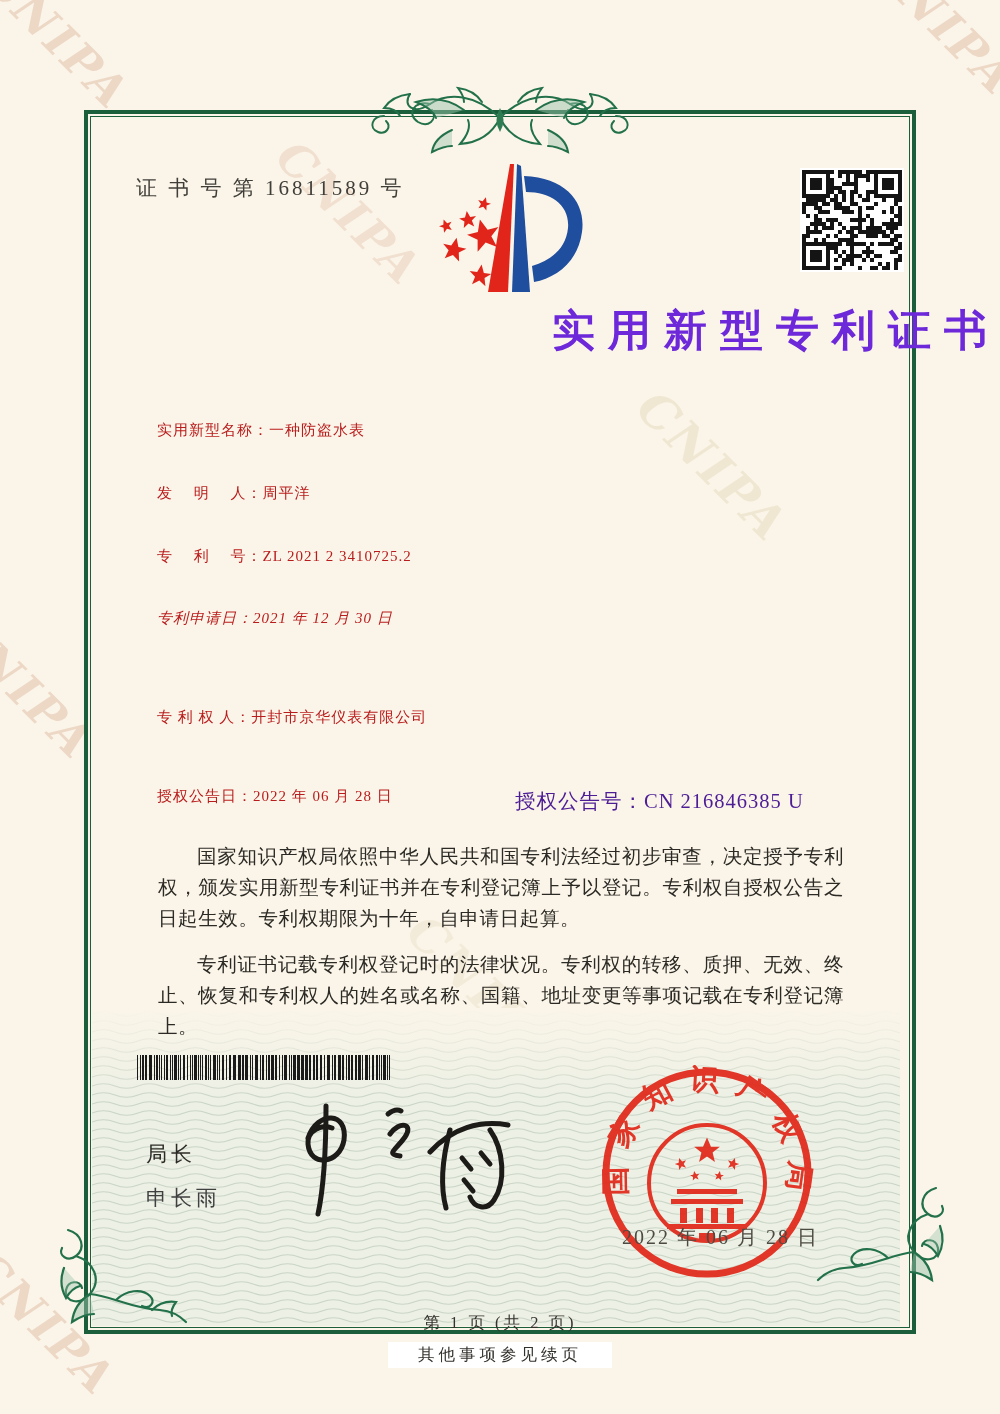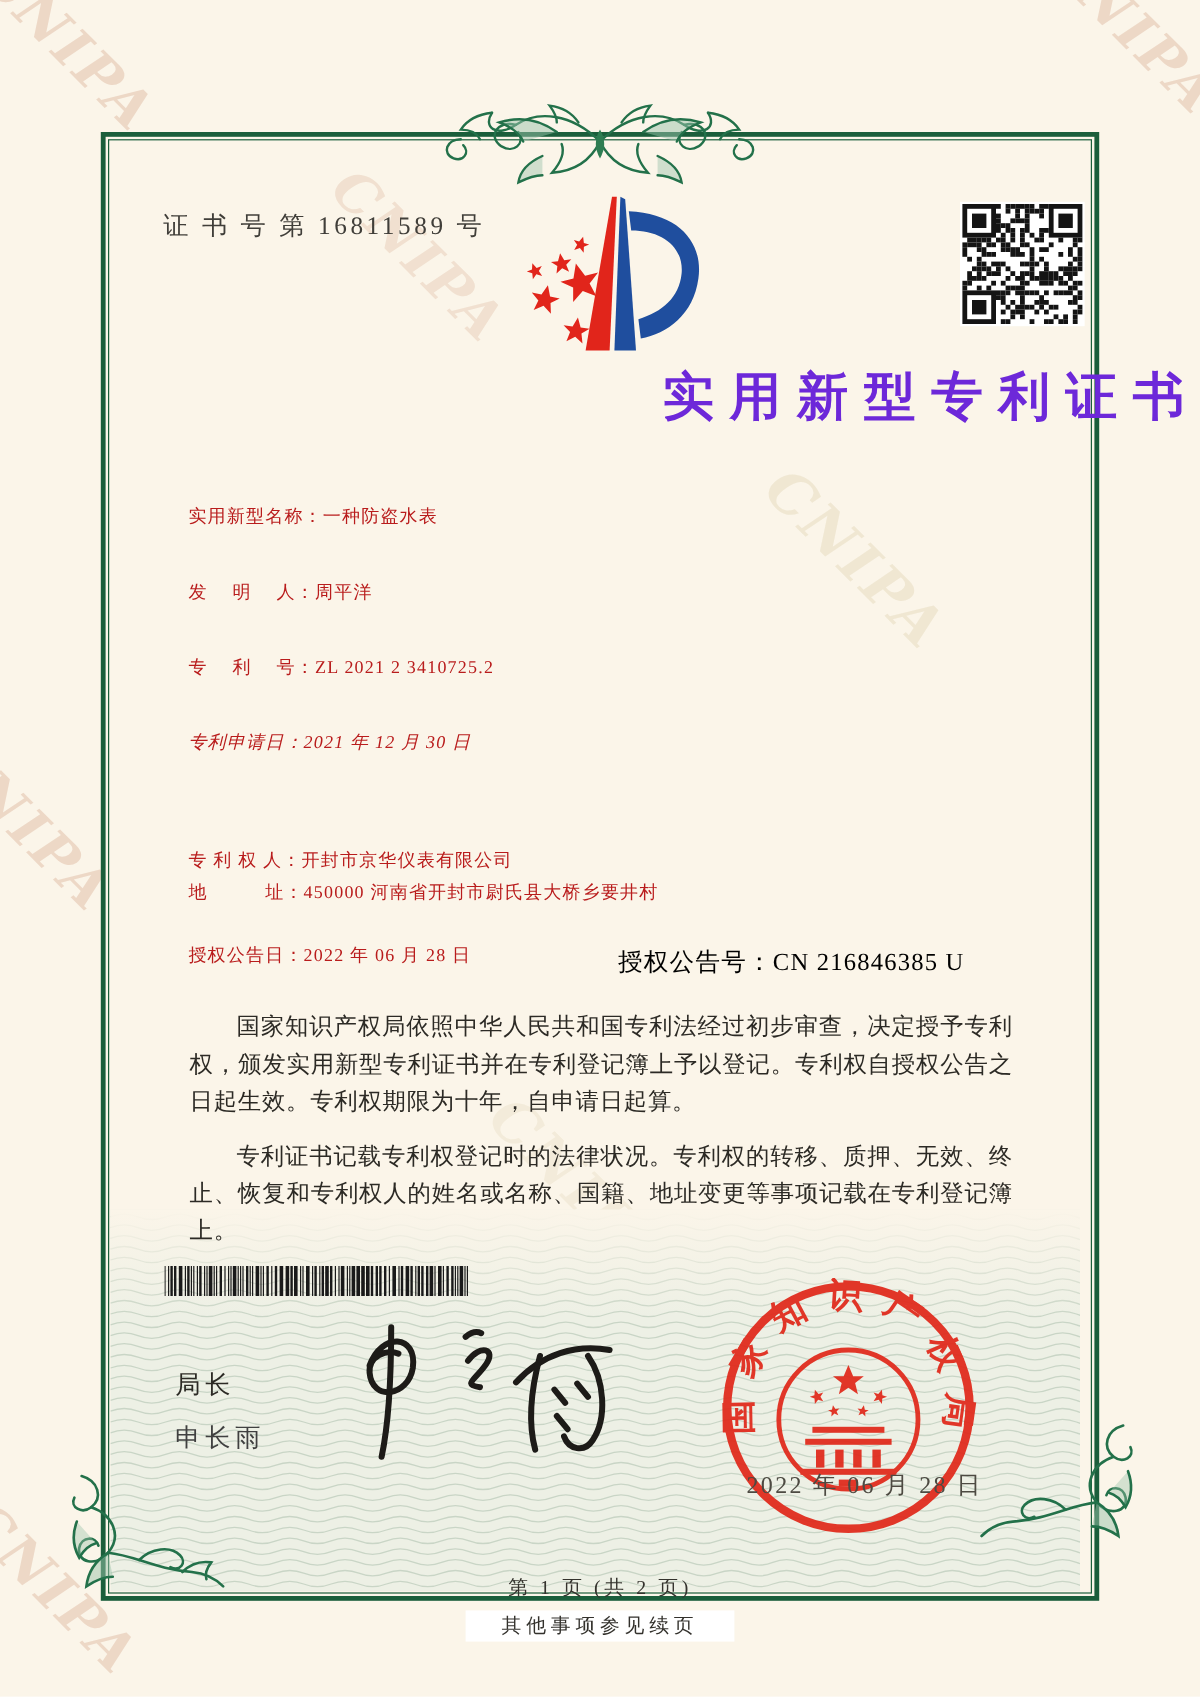--- a/index.html
+++ b/index.html
@@ -37,21 +37,21 @@
     font-size:21px; letter-spacing:3px; color:#403e39;
   }
   .qr{ position:absolute; left:800px; top:168px; }
   .logo{ position:absolute; left:418px; top:160px; }
   .title{
     position:absolute; left:0; top:302px; width:100%;
     text-align:right; font-size:43px; font-weight:bold;
     letter-spacing:13px; text-indent:13px; color:#6d28d9;
   }
   .field{ position:absolute; left:157px; font-size:15px; letter-spacing:1px; color:#b91c1c; white-space:nowrap;}
-  .grant-no{ position:absolute; left:515px; font-size:20.5px; letter-spacing:1px; color:#000000; white-space:nowrap;}
+  .grant-no{ position:absolute; left:515px; font-size:20.5px; letter-spacing:1px; color:#4c1d95; white-space:nowrap;}
   .paras{
     position:absolute; left:143px; top:826px; width:716px;
     font-size:19.5px; line-height:31px; letter-spacing:0.6px;
     color:#2c2a25; text-align:justify;
   }
   .paras p{ margin:15px; text-indent:2em; }
   .barcode{ position:absolute; left:137px; top:1055px; }
   .sig-title{ position:absolute; left:146px; top:1140px; font-size:21px; letter-spacing:4px; color:#2c2a25;}
   .sig-name{ position:absolute; left:146px; top:1184px; font-size:21px; letter-spacing:4px; color:#404040;}
   .sig{ position:absolute; left:278px; top:1098px; }
@@ -413,23 +413,20 @@
   </div>
   <div class="field" style="top:547px;">
     <span>专　 利 　号：</span><span>ZL 2021 2 3410725.2</span>
   </div>
   <div class="field" style="top:609px;font-style:italic;">
     <span>专利申请日：</span><span>2021 年 12 月 30 日</span>
   </div>
   <div class="field" style="top:672px;margin-top:36px;">
     <span>专 利 权 人：</span><span>开封市京华仪表有限公司</span>
   </div>
-  <div class="field" style="top:734px;">
-    <span>地　　　址：</span><span>450000 河南省开封市尉氏县大桥乡要井村</span>
-  </div>
 
   <div class="field" style="top:787px;">
     <span>授权公告日：</span><span>2022 年 06 月 28 日</span>
   </div>
   <div class="grant-no" style="top:787px;">
     <span>授权公告号：</span><span>CN 216846385 U</span>
   </div>
 
   <div class="paras">
     <p>国家知识产权局依照中华人民共和国专利法经过初步审查，决定授予专利权，颁发实用新型专利证书并在专利登记簿上予以登记。专利权自授权公告之日起生效。专利权期限为十年，自申请日起算。</p>

